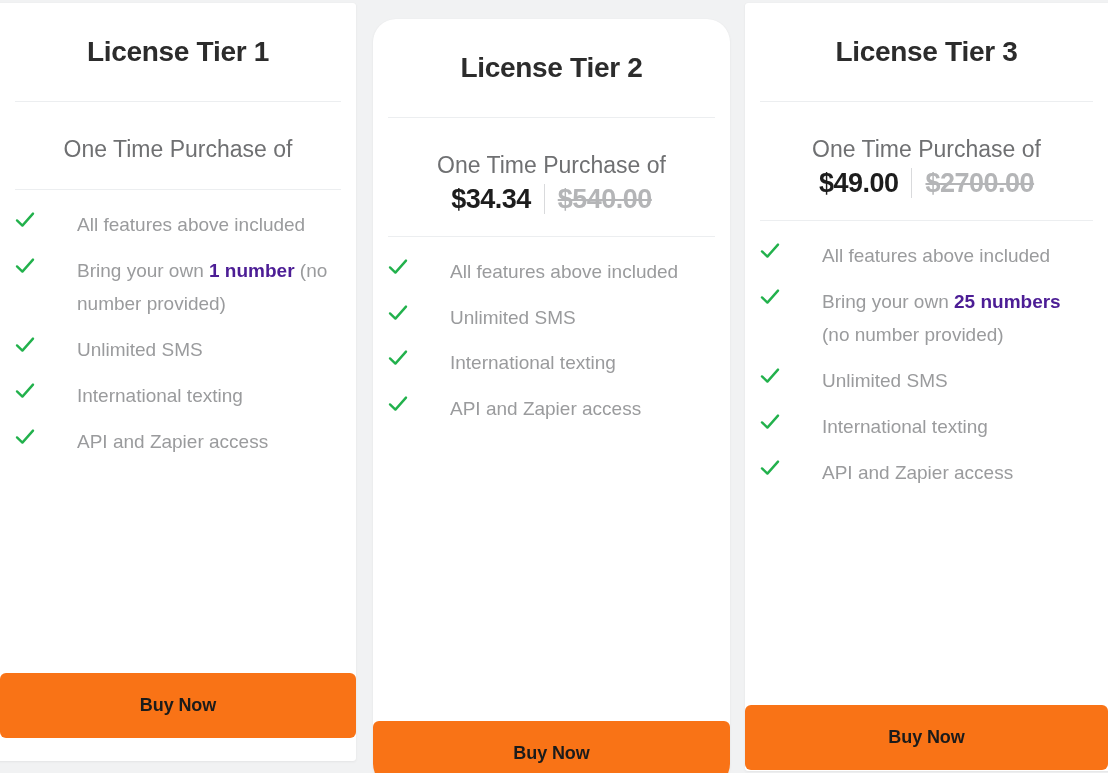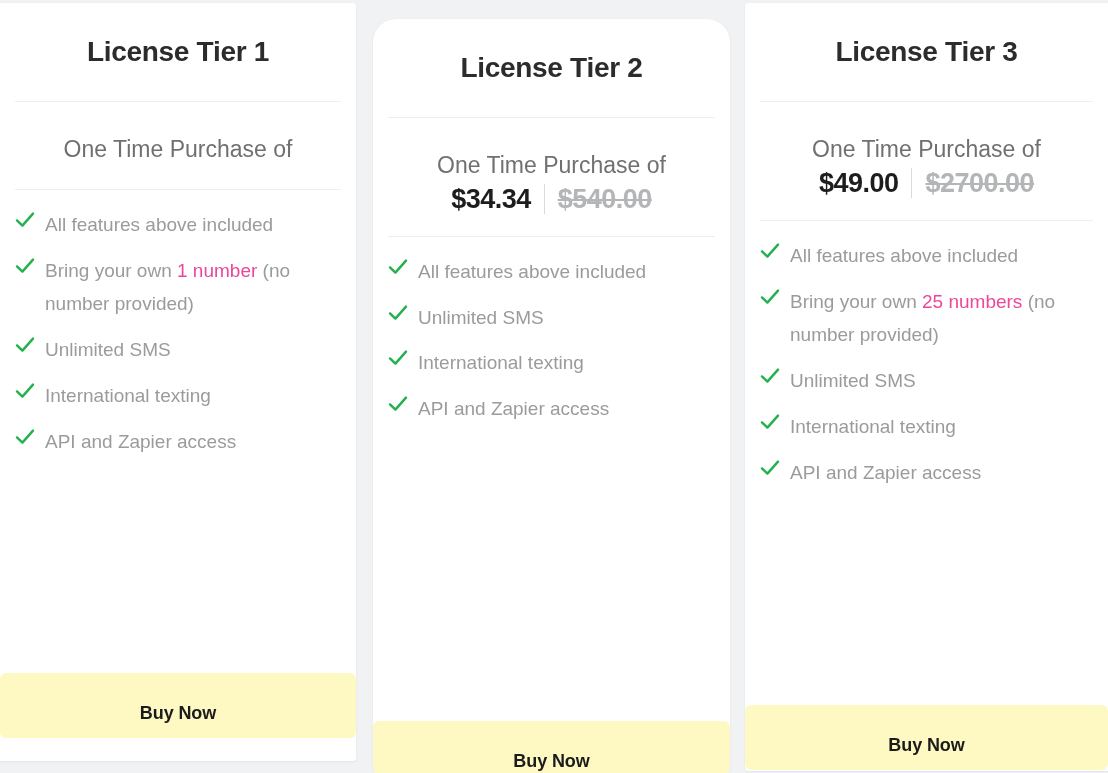--- a/index.html
+++ b/index.html
@@ -141,52 +141,53 @@
     display: block;
     margin-right: 9px;
   }
   .check-icon svg { display: block; }
 
   .feature-text {
     font-size: 19px;
     line-height: 1.78;
     color: #9a9b9d;
     font-weight: normal;
+    margin-left: 32px;
   }
 
   .feature-text b {
-    color: #ec4899;
-    font-weight: normal;
+    color: #4c1d95;
+    font-weight: bold;
   }
 
   
   .buy-wrap {
     flex: 0 0 auto;
     padding: 0 14px 22px;
   }
   .card-1 .buy-wrap { padding-left: 17px; padding-right: 0px; padding-bottom: 23px; }
   .card-2 .buy-wrap { padding-left: 0px;  padding-right: 0px; padding-bottom: 1px; }
   .card-3 .buy-wrap { padding-left: 0px;  padding-right: 17px; padding-bottom: 1px; }
 
   .buy-button {
     display: block;
     width: 100%;
     border: none;
-    background: #fef9c3;
+    background: #f97316;
     color: #1b1b1b;
     font-family: "Liberation Sans", sans-serif;
     font-size: 18px;
     font-weight: bold;
     letter-spacing: -0.1px;
     height: 65px;
     border-radius: 6px;
     cursor: pointer;
     text-align: center;
     line-height: 65px;
-    padding: 8px;
+    padding: 0;
   }
 </style>
 </head>
 <body>
 
 <div class="pricing-stage">
 
   <div class="card card-1">
     <div class="card-header">
       <h2 class="card-title">License Tier 1</h2>

